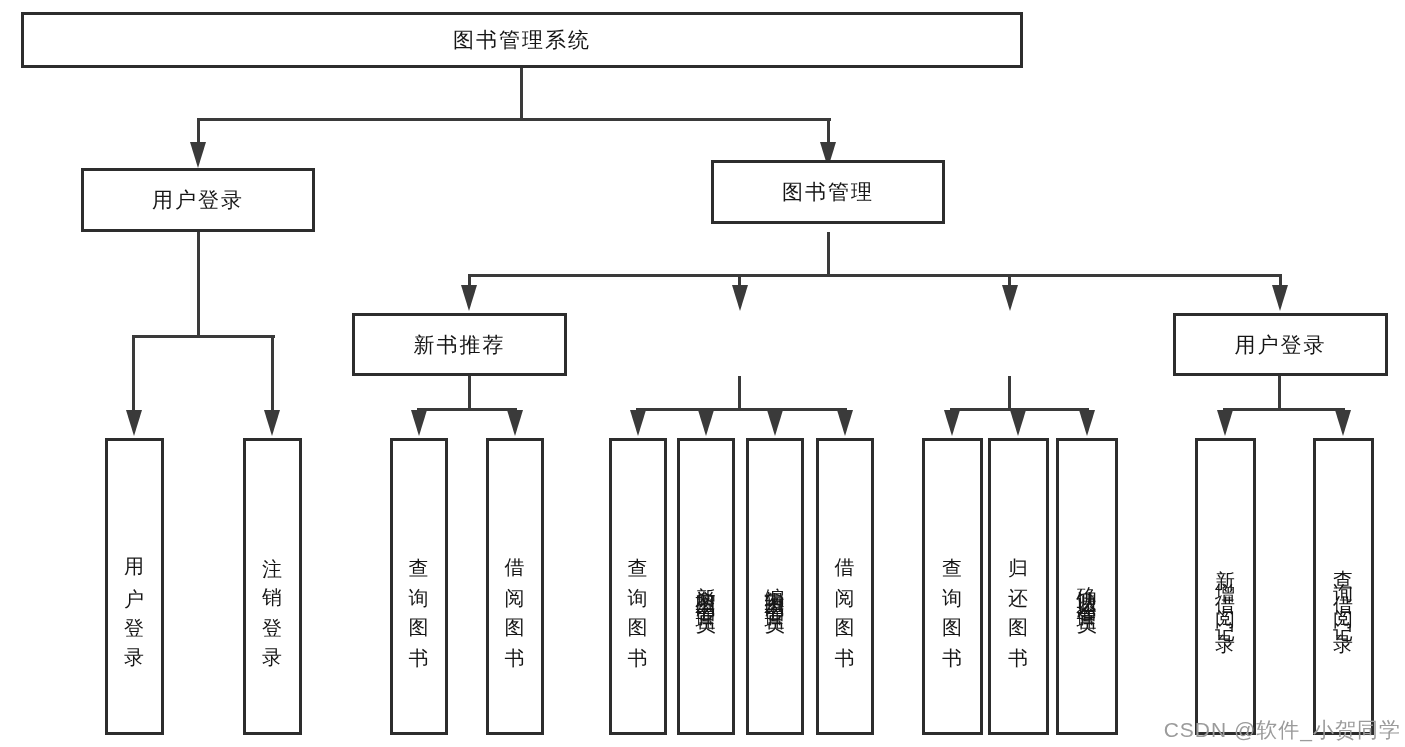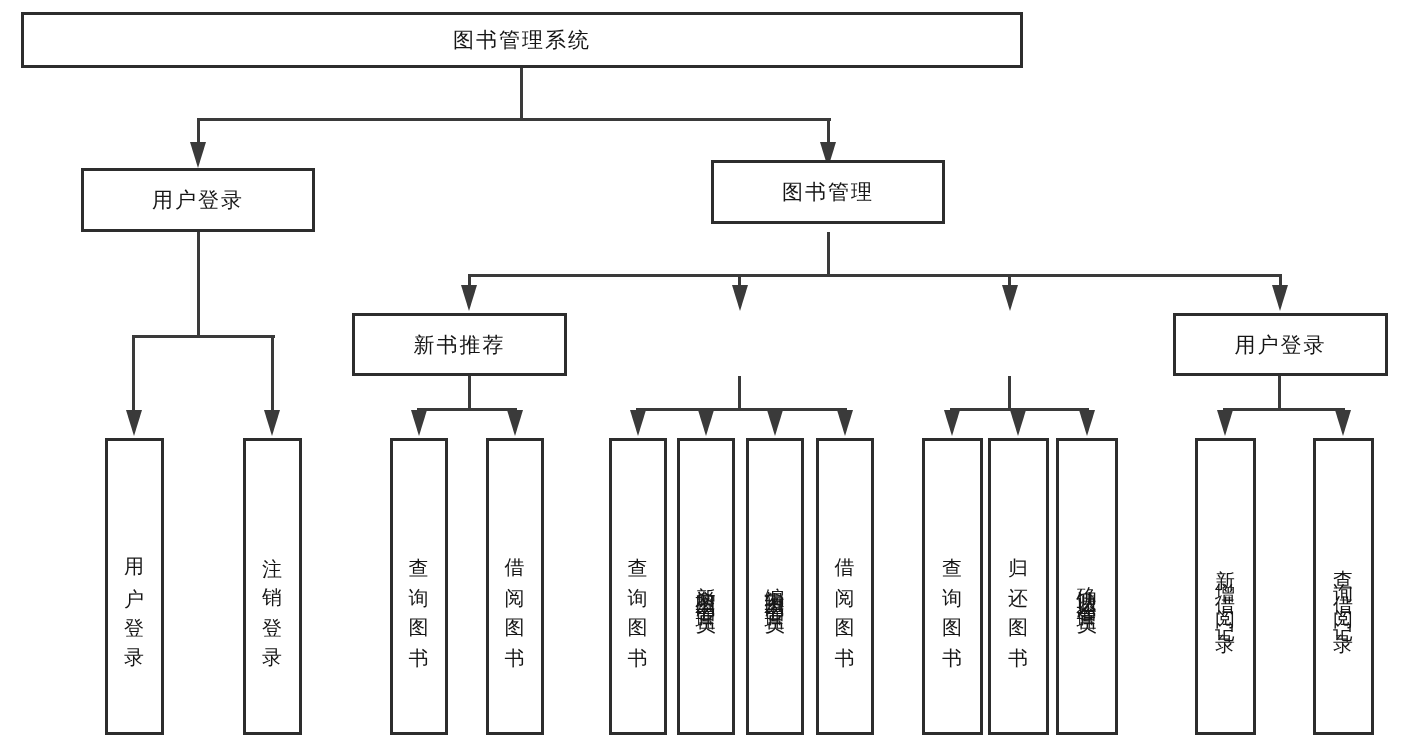--- a/index.html
+++ b/index.html
@@ -150,14 +150,15 @@
     <span class="vt vt-tight">确认归还（管理员）</span>
   </div>
 
   <div class="box" style="left:1195px;top:438px;width:61px;height:297px">
     <span class="vt vt-med">新增借阅记录</span>
   </div>
   <div class="box" style="left:1313px;top:438px;width:61px;height:297px">
     <span class="vt vt-med">查询借阅记录</span>
   </div>
 
+  <div class="watermark">CSDN @软件_小贺同学</div>
 
 </div>
 
 </body></html>

